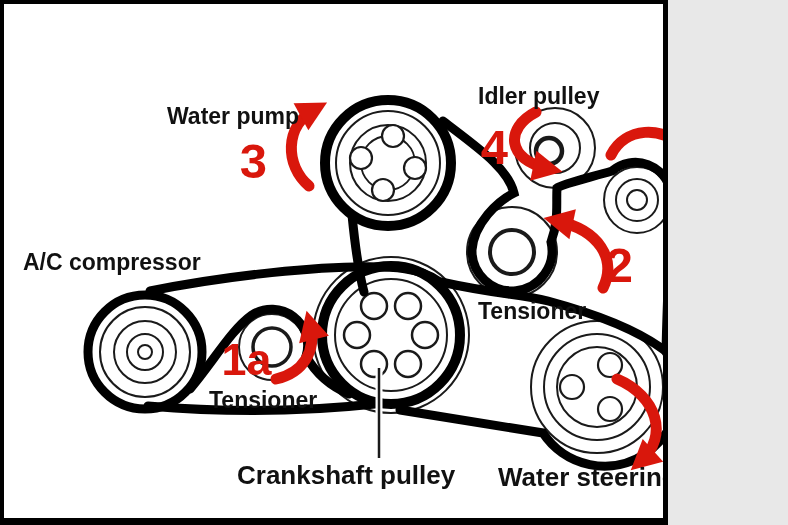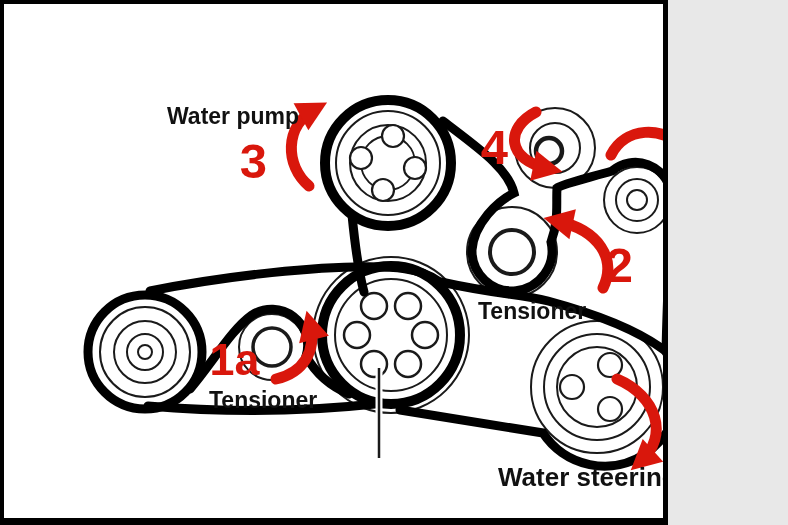--- a/index.html
+++ b/index.html
@@ -147,24 +147,27 @@
       <path marker-end="url(#ah)" d="M 309 186 C 285 166 284 126 315 109"></path>
       <path marker-end="url(#ah)" d="M 276 379 C 303 373 317 351 310 324"></path>
       <path marker-end="url(#ah)" d="M 536 112 C 505 128 506 160 549 169"></path>
       <path marker-end="url(#ah)" d="M 603 288 C 617 259 599 230 557 221"></path>
       <path marker-end="url(#ah)" d="M 611 155 C 625 127 663 125 683 148 C 692 159 695 172 691 186"></path>
       <path marker-end="url(#ah)" d="M 617 379 C 657 396 669 436 641 461"></path>
     </g>
   </svg>
 
   <div class="lbl" style="left:163px;top:101px;">Water pump</div>
+  <div class="lbl" style="left:474px;top:81px;">Idler pulley</div>
+  <div class="lbl" style="left:19px;top:247px;">A/C compressor</div>
   <div class="lbl" style="left:474px;top:296px;">Tensioner</div>
   <div class="lbl" style="left:205px;top:385px;">Tensioner</div>
+  <div class="lbl big" style="left:233px;top:458px;">Crankshaft pulley</div>
   <div class="lbl big" style="left:494px;top:460px;">Water steering pump</div>
 
   <div class="stepnum" style="left:236px;top:134px;">3</div>
   <div class="stepnum" style="left:477px;top:120px;">4</div>
   <div class="stepnum" style="left:695px;top:180px;">5</div>
   <div class="stepnum" style="left:602px;top:238px;">2</div>
-  <div class="stepnum sm" style="left:206px;top:334px;">1a</div>
+  <div class="stepnum sm" style="left:218px;top:334px;">1a</div>
   <div class="stepnum sm" style="left:686px;top:424px;">1b</div>
 
 </div>
 
 </body></html>

